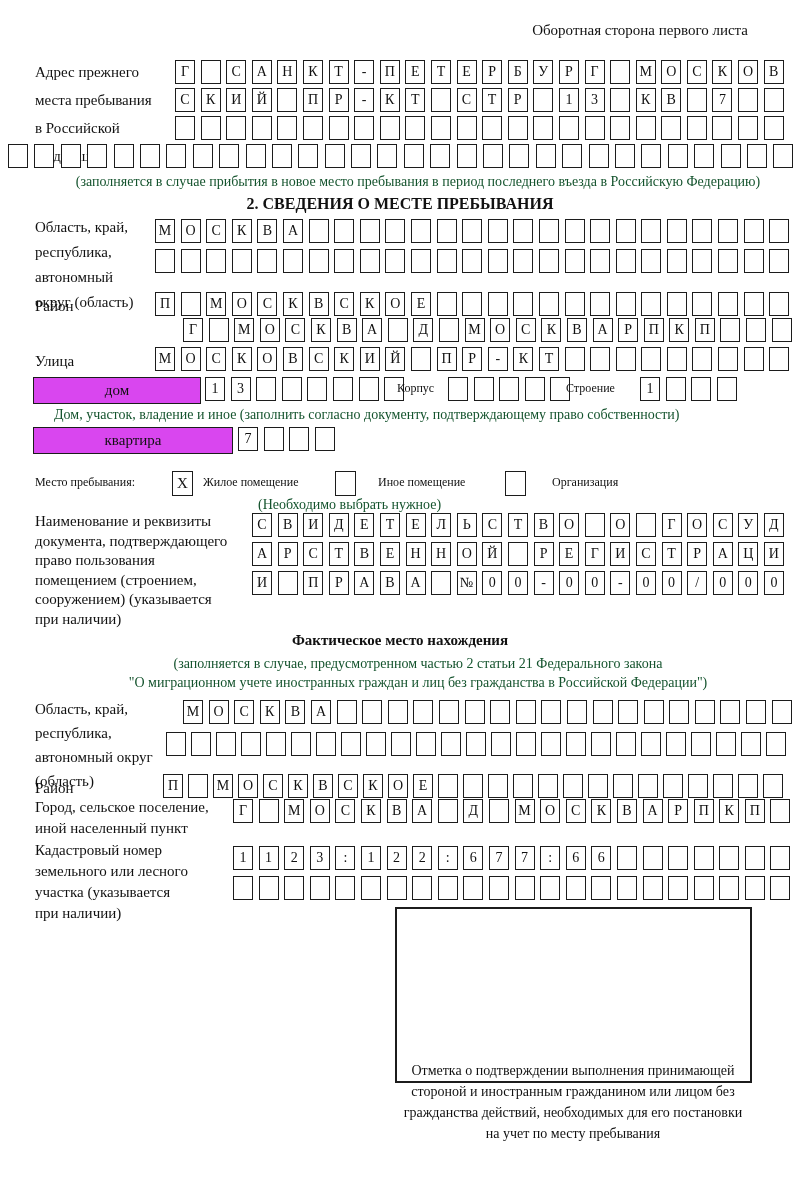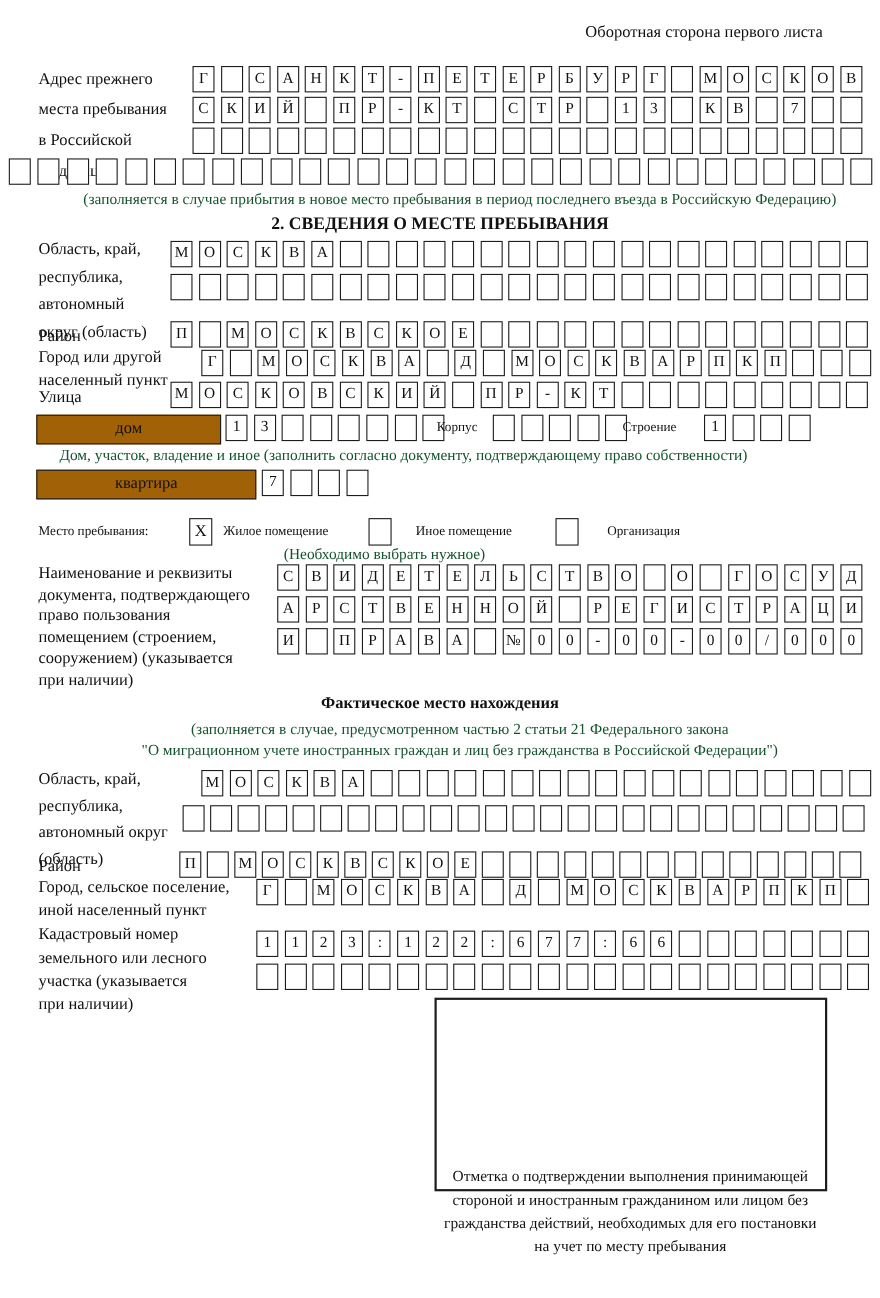--- a/index.html
+++ b/index.html
@@ -22,21 +22,21 @@
     width:20px;height:24px;
     border:1.6px solid #1c1c1c;
     box-sizing:border-box;
     display:flex;align-items:center;justify-content:center;
     font-size:14px;line-height:1;
     background:#fff;
   }
   .widebox{
     border:1.6px solid #1c1c1c;box-sizing:border-box;height:27px;
     display:flex;align-items:center;justify-content:center;
-    font-size:15px;background:#a16207;
+    font-size:15px;background:#d946ef;
   }
   .checkbox{
     width:21px;height:25px;
     border:1.6px solid #1c1c1c;box-sizing:border-box;
     display:flex;align-items:center;justify-content:center;
     font-size:15px;background:#fff;
   }
   .caption{font-size:14px;color:#14532d;padding-left:18px;}
   .caption.center{width:800px;text-align:center;left:0;}
   .title{font-weight:bold;width:800px;text-align:center;left:0;}
@@ -254,22 +254,20 @@
       <div class="cell"></div>
       <div class="cell"></div>
       <div class="cell"></div>
       <div class="cell"></div>
       <div class="cell"></div>
       <div class="cell"></div>
       <div class="cell"></div>
       <div class="cell"></div>
     </div>
 
-  <div class="abs lbl tight21" style="left:35px;top:315px;width:150px;">Город или другой
-населенный пункт</div>
   <div class="abs cellrow" style="left:183px;top:318px;">
       <div class="cell">Г</div>
       <div class="cell"></div>
       <div class="cell">М</div>
       <div class="cell">О</div>
       <div class="cell">С</div>
       <div class="cell">К</div>
       <div class="cell">В</div>
       <div class="cell">А</div>
       <div class="cell"></div>

